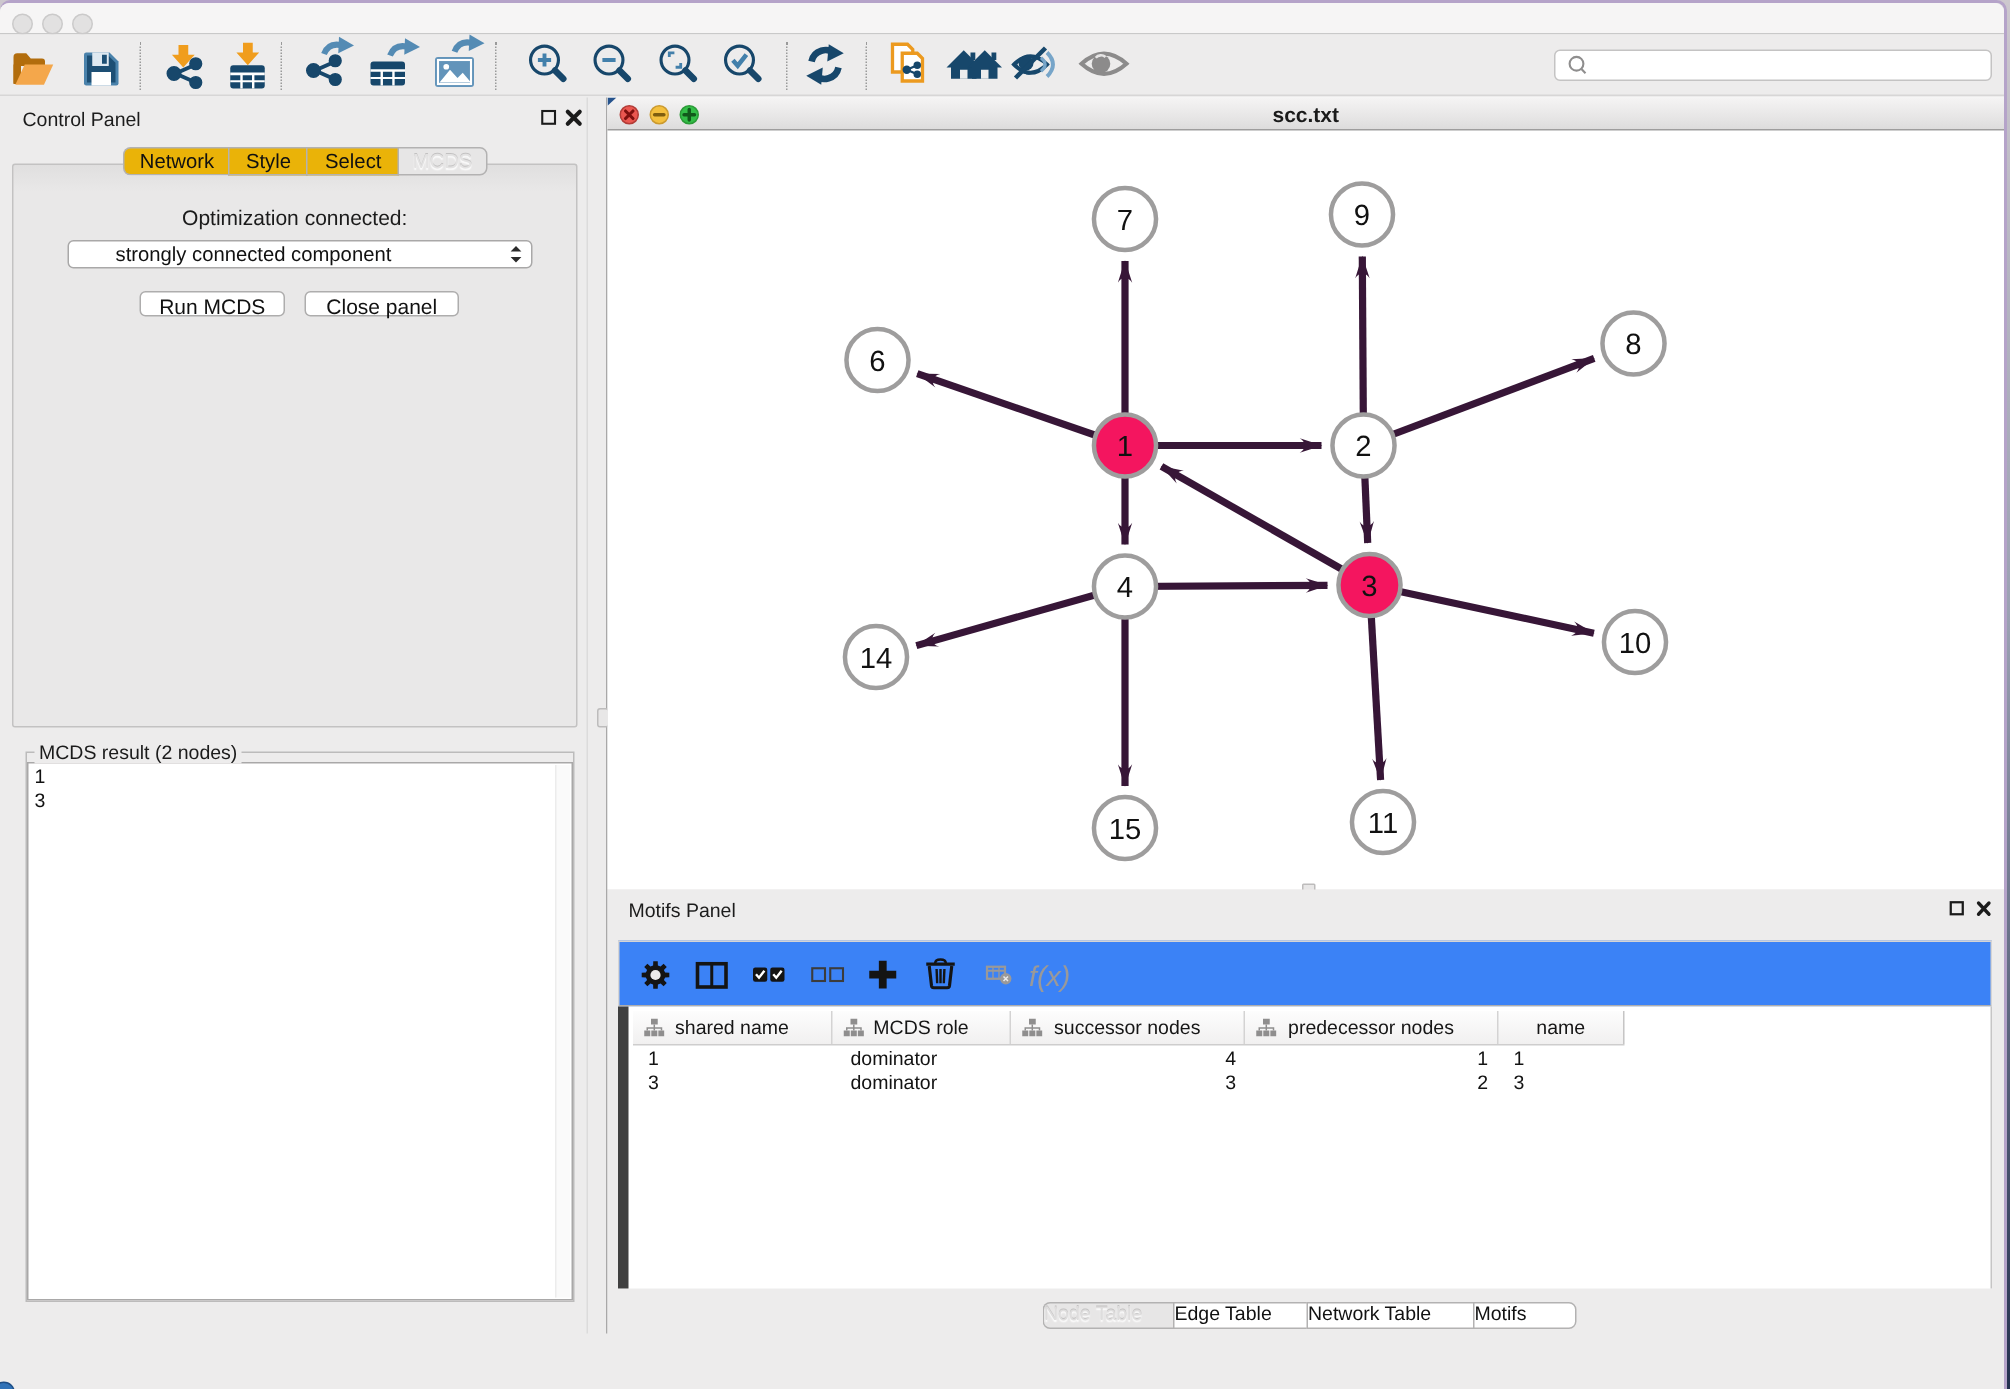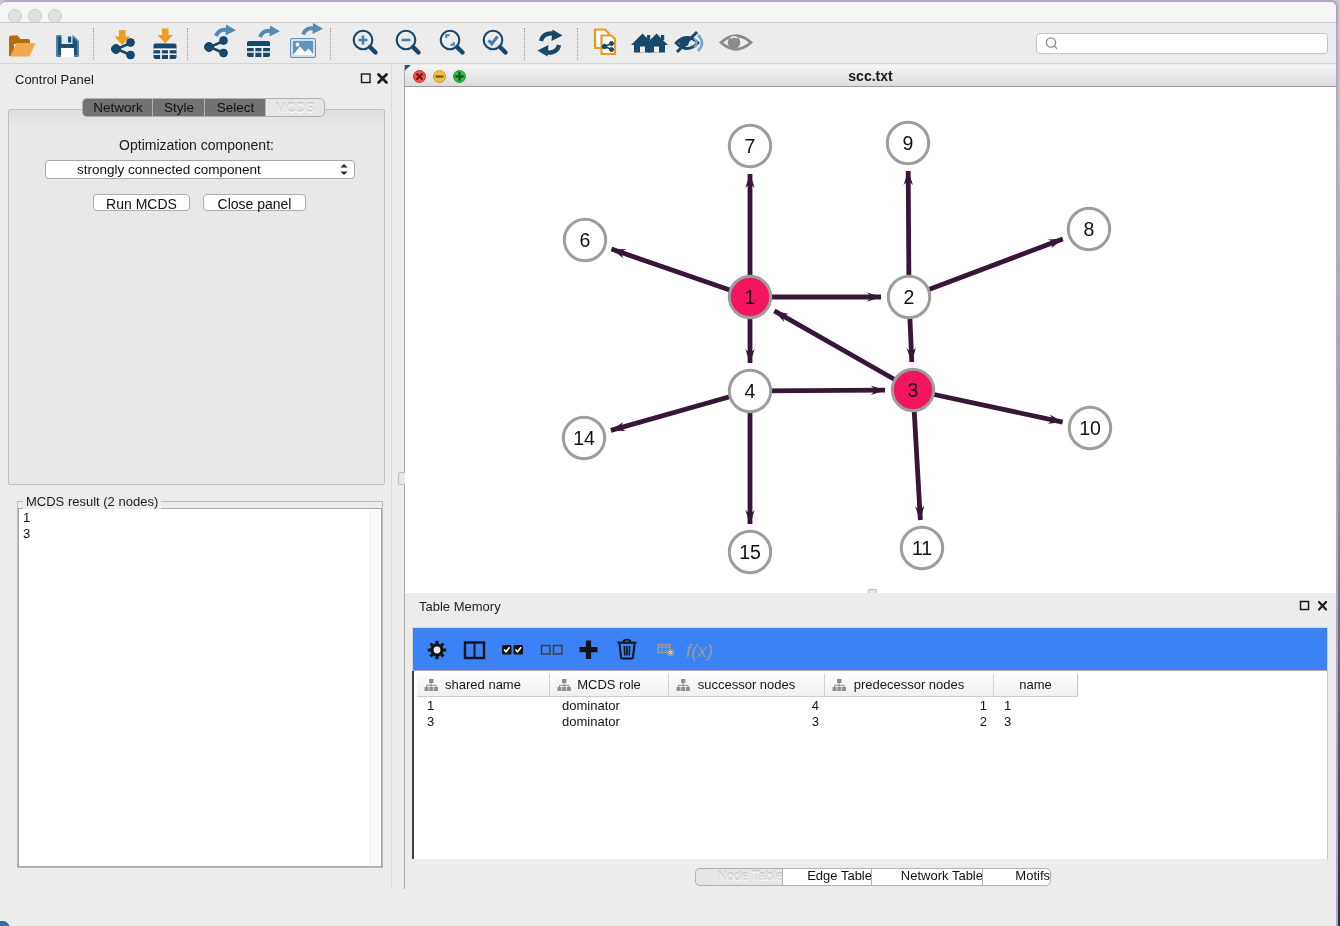--- a/index.html
+++ b/index.html
@@ -20,21 +20,21 @@
   #toolbar{left:0;top:21px;width:1336px;height:40px;background:#edecec;border-bottom:1px solid #d7d6d6;}
   .tsep{top:5px;height:32px;width:0;border-left:1px dotted #9a9a9a;}
   #search{left:1036px;top:10px;width:290px;height:19px;background:#fff;
      border:1px solid #c4c3c3;border-radius:4px;}
   
   #cpanel{left:0;top:63px;width:391px;height:824px;background:#edecec;}
   #cp-title{left:15px;top:7px;font-size:13px;color:#1c1c1c;}
   #cp-body{left:8px;top:44px;width:375px;height:374px;background:#eaeaea;
      border:1px solid #c3c2c2;border-radius:2px;
      background:linear-gradient(#e0dfdf,#e9e8e8 18px);}
-  .tabbtn{top:33px;height:17px;background:#737373;border:1px solid #b3b2b2;border-right:none;
+  .tabbtn{top:33px;height:17px;background:#eab308;border:1px solid #b3b2b2;border-right:none;
      font-size:13.5px;text-align:center;line-height:17px;color:#111;z-index:5}
   #opt-label{left:9px;top:72px;width:375px;text-align:center;font-size:14px;color:#1b1b1b;}
   #dropdown{left:45px;top:95px;width:308px;height:17px;background:#fff;
      border:1px solid #a9a8a8;border-radius:4px;font-size:13.5px;line-height:17px;color:#111;}
   .btn{top:129px;height:14px;background:#fff;border:1px solid #aeadad;border-radius:4px;
      font-size:14px;text-align:center;color:#111;padding-top:1px}
   #fieldset{left:17px;top:436px;width:364px;height:365px;border:1px solid #bcbbbb;}
   #fs-label{left:23px;top:429px;font-size:13px;color:#1b1b1b;background:#edecec;padding:0 3px;z-index:4}
   #resultbox{left:18px;top:443px;width:362px;height:357px;background:#fff;border:1px solid #a9a8a8;
      font-size:13px;color:#111;line-height:16px;}
@@ -49,30 +49,30 @@
      background:linear-gradient(#f5f4f4,#e5e4e4 70%,#dddcdc);border-bottom:1px solid #9e9d9d;}
   #net-title .txt{width:100%;text-align:center;top:3px;font-size:14px;font-weight:700;color:#1a1a1a;}
   .tl2{width:13px;height:13px;border-radius:50%;top:5px;box-sizing:border-box}
   #hgrip{left:463px;top:524px;width:7px;height:4px;background:#e8e7e7;border:1px solid #bdbcbc;border-radius:1px;}
   
   #tpanel{left:405px;top:591px;width:931px;height:298px;background:#edecec;}
   #tp-title{left:14px;top:6px;font-size:13px;color:#1c1c1c;}
   #tp-toolbar{left:7px;top:34px;width:916px;height:44px;background:#3b82f6;
      border:1px solid #d5d4d4;border-bottom:1px solid #aeadad;box-sizing:border-box}
   #tp-table{left:7px;top:78px;width:916px;height:188px;background:#fff;
-     border-left:2px solid #404040;border-right:1px solid #c6c5c5;box-sizing:border-box}
+     border-left:7px solid #404040;border-right:1px solid #c6c5c5;box-sizing:border-box}
   #thead{left:0px;top:3px;height:22px;background:linear-gradient(#fdfdfd,#f1f0f0);
      border-bottom:1px solid #cecdcd;}
   .hcell{top:0;height:22px;border-right:1px solid #d4d3d3;font-size:13px;color:#161616;
      text-align:center;line-height:22px;box-sizing:border-box}
   .trow{left:0;height:16px;font-size:13px;color:#131313;line-height:16px}
   .tcell{top:0;height:16px}
   
   .btab{top:275px;height:16px;background:#fff;border:1px solid #b3b2b2;border-right:none;
-     font-size:13px;text-align:right;line-height:14px;color:#111;padding:0;z-index:5}
+     font-size:13px;text-align:left;line-height:14px;color:#111;padding:0;z-index:5}
   
   #statusbar{left:0;top:889px;width:1338px;height:35px;background:#edecec;border-top:1px solid #c6c5c5;}
   #listbtn{left:10px;top:10px;width:26px;height:21px;background:#fdfdfd;border:1px solid #a9a8a8;border-radius:2px;}
   #membtn{left:1254px;top:8px;width:73px;height:23px;background:#fdfdfd;border:1px solid #a9a8a8;font-size:12px;color:#111;}
   svg{display:block}
   svg text{font-family:"Liberation Sans",sans-serif}
 </style>
 </head>
 <body>
 <div class="abs" id="backdrop"></div>
@@ -221,21 +221,21 @@
     <div class="abs" id="cp-title">Control Panel</div>
     <svg class="abs" style="left:358px;top:7px" width="32" height="13" viewBox="0 0 32 13">
       <rect x="3.5" y="2" width="8.5" height="8.5" fill="none" stroke="#1b1b1b" stroke-width="1.4"></rect>
       <path d="M20.5,2.5 L28.5,10.5 M28.5,2.5 L20.5,10.5" stroke="#1b1b1b" stroke-width="2.7" stroke-linecap="round"></path>
     </svg>
     <div class="abs" id="cp-body"></div>
     <div class="abs tabbtn" style="left:82px;width:70px;border-radius:5px 0 0 5px">Network</div>
     <div class="abs tabbtn" style="left:152px;width:52px">Style</div>
     <div class="abs tabbtn" style="left:204px;width:61px">Select</div>
     <div class="abs tabbtn" style="left:265px;width:58px;border-right:1px solid #b3b2b2;border-radius:0 5px 5px 0;background:#e7e6e6;color:#e3e2e2;text-shadow:0 1px 1px #fff,0 -1px 0 #c2c1c1">MCDS</div>
-    <div class="abs" id="opt-label">Optimization component:</div>
+    <div class="abs" id="opt-label">Optimization connected:</div>
     <div class="abs" id="dropdown"><span style="margin-left:31px">strongly connected component</span>
       <svg class="abs" style="right:5px;top:2px" width="10" height="13" viewBox="0 0 10 13">
         <path d="M1.4,4.6 L5,1 L8.6,4.6 Z M1.4,8.4 L5,12 L8.6,8.4 Z" fill="#2b2b2b"></path>
       </svg>
     </div>
     <div class="abs btn" style="left:93px;width:95px">Run MCDS</div>
     <div class="abs btn" style="left:203px;width:101px">Close panel</div>
     <div class="abs" id="fieldset"></div>
     <div class="abs" id="fs-label">MCDS result (2 nodes)</div>
     <div class="abs" id="resultbox">
@@ -313,21 +313,21 @@
         <text x="508" y="289">3</text>
         <text x="179" y="337">14</text>
         <text x="685" y="327">10</text>
         <text x="345" y="451">15</text>
         <text x="517" y="447">11</text>
       </g>
     </svg>
     <div class="abs" id="hgrip"></div>
   </div>
   <div class="abs" id="tpanel">
-    <div class="abs" id="tp-title">Table Memory</div>
+    <div class="abs" id="tp-title">Motifs Panel</div>
     <svg class="abs" style="left:893px;top:7px" width="32" height="12" viewBox="0 0 32 12">
       <rect x="2.5" y="1.5" width="8" height="8" fill="none" stroke="#1b1b1b" stroke-width="1.5"></rect>
       <path d="M21,2 L28,9.5 M28,2 L21,9.5" stroke="#1b1b1b" stroke-width="2.2" stroke-linecap="round"></path>
     </svg>
     <div class="abs" id="tp-toolbar">
       <svg width="917" height="44" viewBox="0 0 917 44">
         <path d="M22.5,12.8 L25.5,12.8 L25.6,15.6 L27.4,16.4 L29.4,14.5 L31.5,16.6 L29.6,18.6 L30.4,20.4 L33.2,20.5 L33.2,23.5 L30.4,23.6 L29.6,25.4 L31.5,27.4 L29.4,29.5 L27.4,27.6 L25.6,28.4 L25.5,31.2 L22.5,31.2 L22.4,28.4 L20.6,27.6 L18.6,29.5 L16.5,27.4 L18.4,25.4 L17.6,23.6 L14.8,23.5 L14.8,20.5 L17.6,20.4 L18.4,18.6 L16.5,16.6 L18.6,14.5 L20.6,16.4 L22.4,15.6 Z" fill="#141414"></path>
           <circle cx="24" cy="22" r="3.4" fill="#ebeaea"></circle>
         <rect x="52" y="14.5" width="19" height="15.5" fill="none" stroke="#141414" stroke-width="2.4"></rect>
         <line x1="61.5" y1="14.5" x2="61.5" y2="30" stroke="#141414" stroke-width="2"></line>

